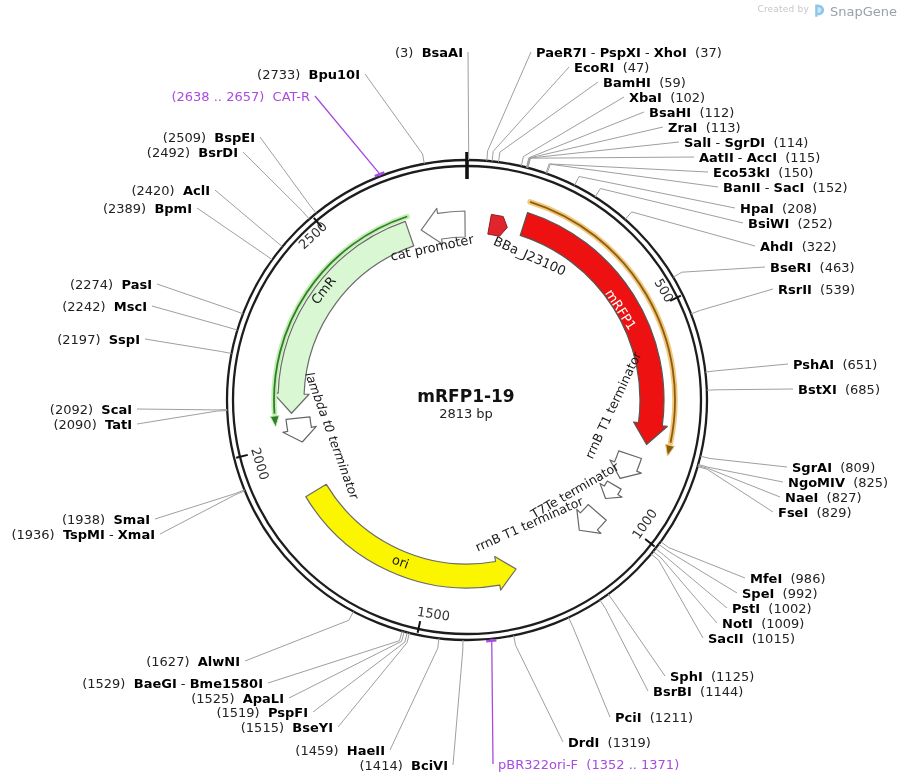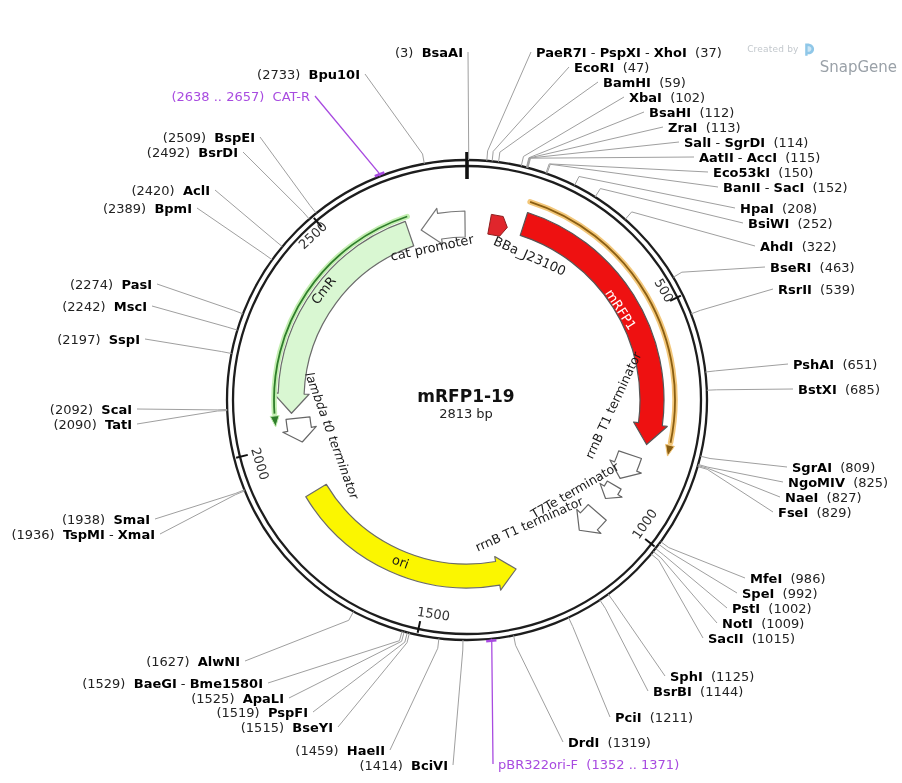--- a/index.html
+++ b/index.html
@@ -1,20 +1,20 @@
 <!DOCTYPE html>
 <html><head>
 <meta charset="utf-8">
 <style>
   html,body{margin:0;padding:0;background:#fff;}
   .stage{position:relative;width:902px;height:783px;background:#fff;overflow:hidden;
          font-family:"DejaVu Sans","Liberation Sans",sans-serif;}
-  .branding{position:absolute;top:22px;right:5px;display:flex;align-items:center;gap:5px;z-index:5;}
+  .branding{position:absolute;top:4px;right:5px;display:flex;align-items:flex-start;gap:5px;z-index:5;}
   .branding .created{font-size:9px;color:#c3c8cd;letter-spacing:.2px;}
-  .branding .brand{font-size:15px;color:#9aa1a8;margin-top:36px;}
+  .branding .brand{font-size:13px;color:#9aa1a8;}
   .branding svg{display:block;}
   #map{position:absolute;left:0;top:0;}
   #map text{font-family:"DejaVu Sans","Liberation Sans",sans-serif;}
   .center-title{font-size:17px;font-weight:bold;fill:#111;}
   .center-size{font-size:13px;fill:#222;}
 </style>
 </head>
 <body>
 
 <div class="stage">

